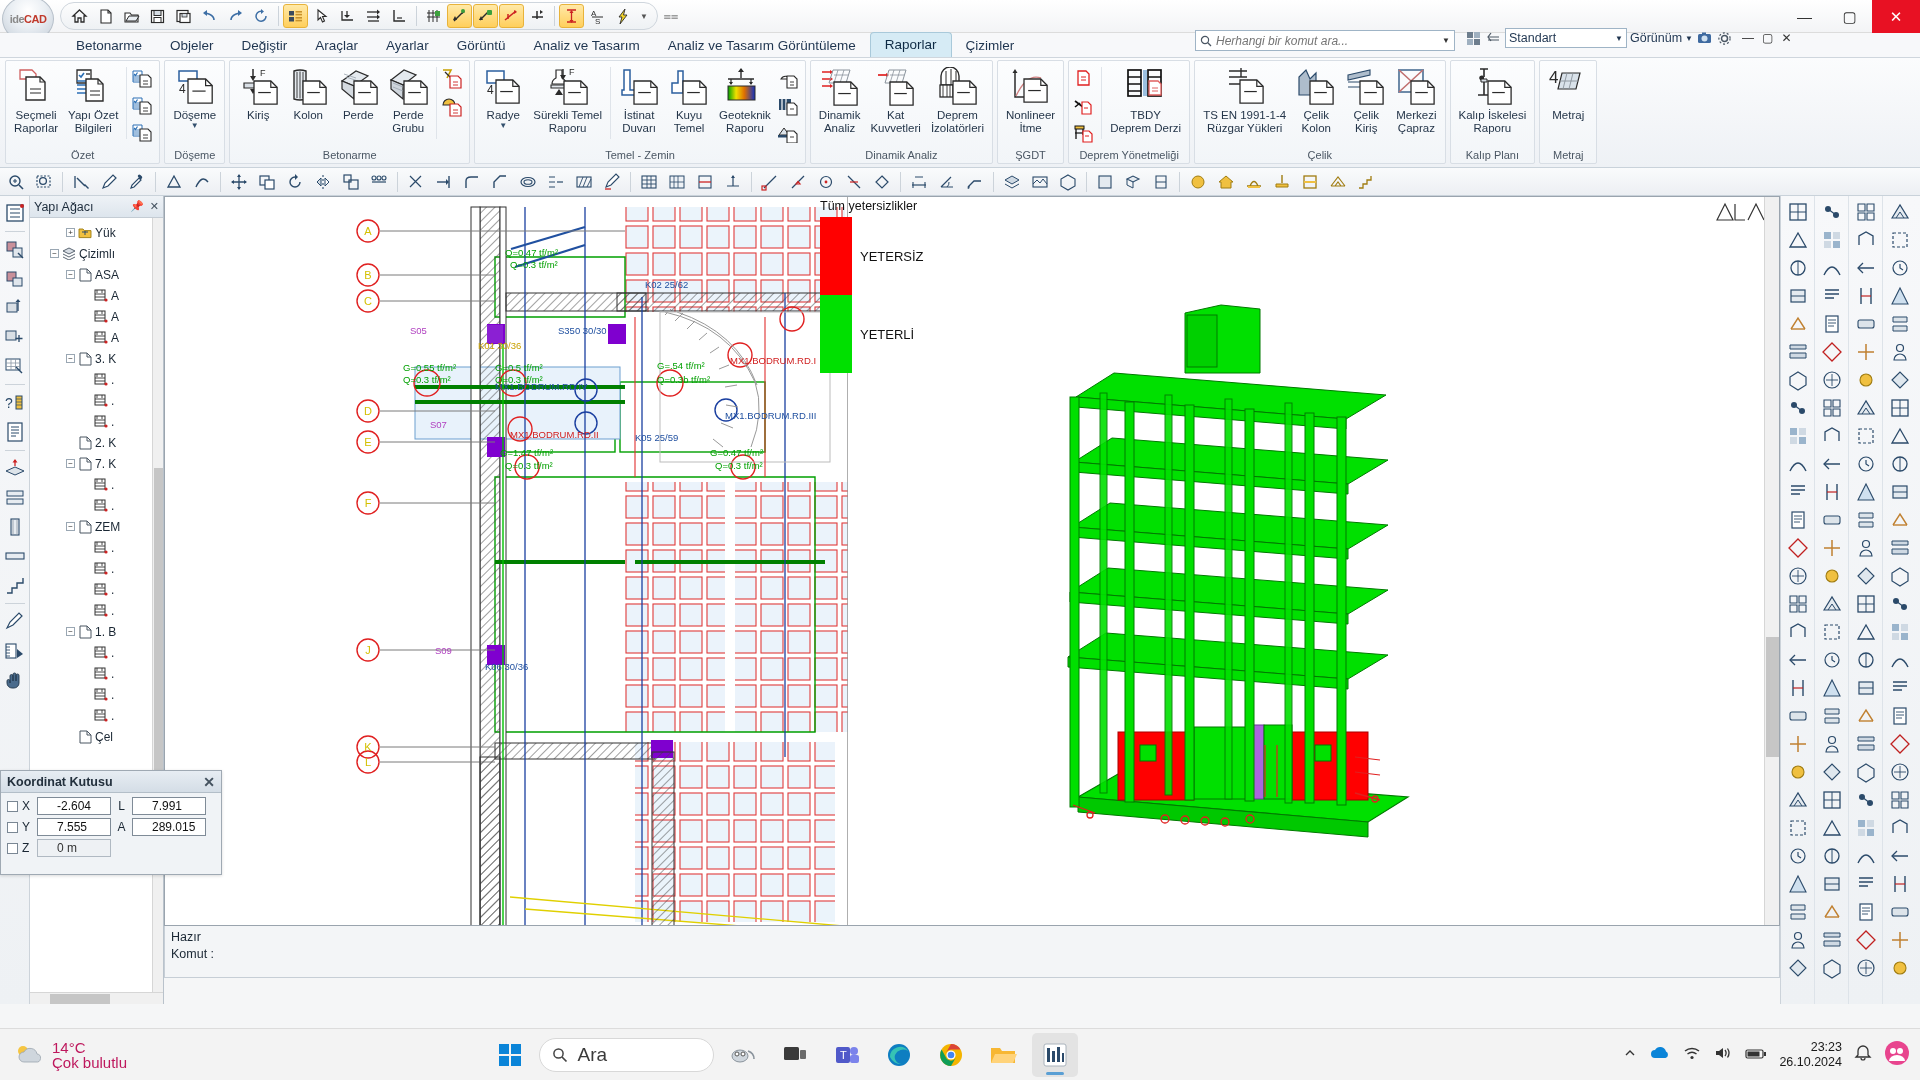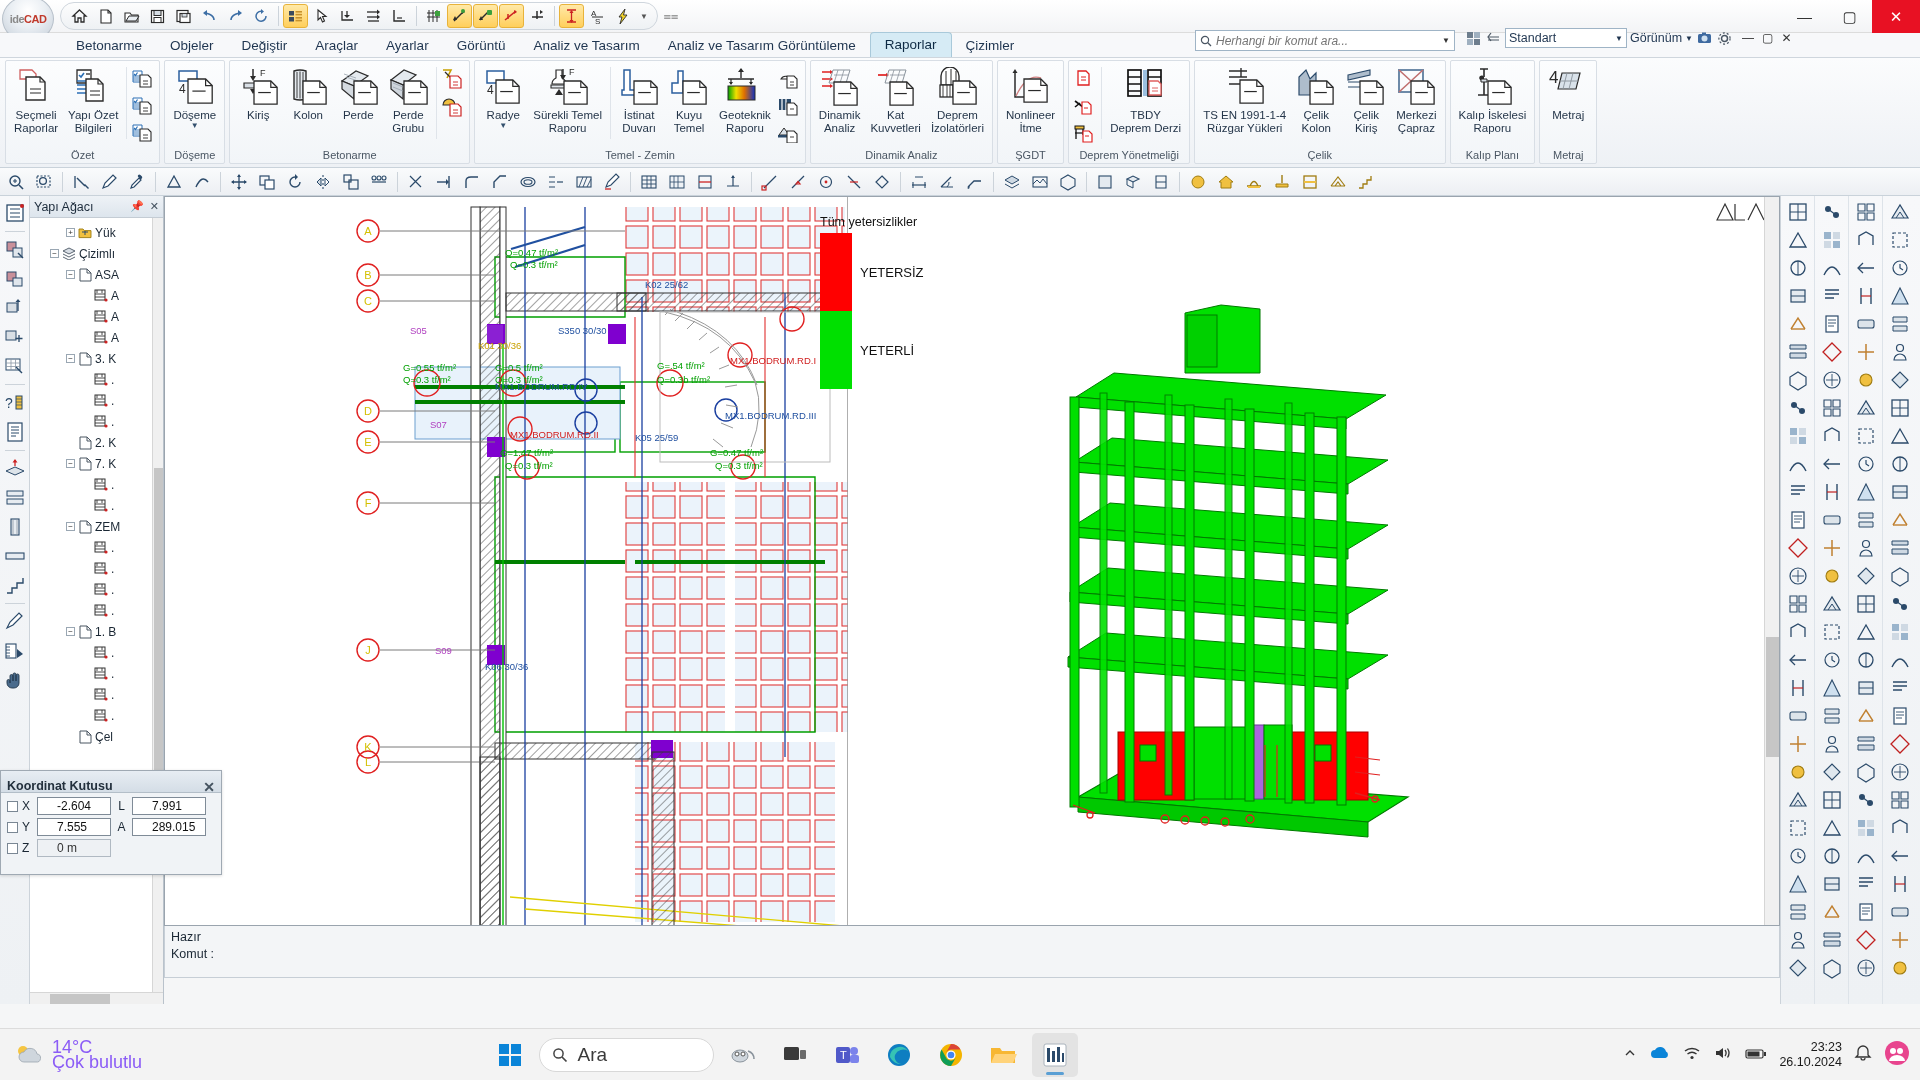--- a/index.html
+++ b/index.html
@@ -171,21 +171,21 @@
   .tree-hthumb{position:absolute;left:20px;top:1px;width:60px;height:10px;background:#c6c6c6}
 
   
   .canvas{
     position:absolute;left:164px;top:196px;width:1616px;height:730px;
     background:#fff;border:1px solid #9aa4ae;overflow:hidden;
   }
   .cad-svg{position:absolute;left:0;top:0}
 
   
-  .legend{position:absolute;left:655px;top:18px;font-size:12.5px;color:#111}
+  .legend{position:absolute;left:655px;top:2px;font-size:12.5px;color:#111}
   .legend-title{font-size:12.5px;color:#111;margin-bottom:4px}
   .legend-bar{width:32px;height:78px;}
   .legend-row{display:flex;align-items:center;gap:8px;margin-bottom:0}
   .legend-lbl{font-size:13px;color:#111}
 
   .viewcube{position:absolute;right:6px;top:5px;width:58px;height:20px}
 
   
   .rightpanel{
     position:absolute;left:1780px;top:196px;width:140px;height:808px;
@@ -198,21 +198,21 @@
   .rthumb{position:absolute;left:1px;top:440px;width:13px;height:120px;background:#c6c6c6}
 
   
   .coordbox{
     position:absolute;left:0;top:770px;width:222px;height:105px;
     background:#f0f3f6;border:1px solid #9fa9b3;box-shadow:0 1px 3px rgba(0,0,0,.15);
     z-index:40;
   }
   .coord-title{
     height:22px;background:linear-gradient(#e7edf3,#d4dde6);border-bottom:1px solid #b3bec8;
-    display:flex;align-items:flex-start;padding:8px 6px;font-size:12.5px;font-weight:bold;color:#23303d;
+    display:flex;align-items:center;padding:8px 6px;font-size:12.5px;font-weight:bold;color:#23303d;
   }
   .coord-x{margin-left:auto;font-size:14px;color:#44525f}
   .coord-rows{padding:4px 6px;display:flex;flex-direction:column;gap:3px}
   .coord-row{display:flex;align-items:center;gap:4px}
   .cchk{width:11px;height:11px;border:1px solid #7a8794;background:#fff;flex:none}
   .clab{width:11px;font-size:12px;color:#1a2734}
   .cinp{width:74px;height:18px;border:1px solid #7f8b97;background:#fff;font-size:12px;color:#111;padding:0 19px;line-height:17px}
   .cinp.gray{background:#eef1f4;border-color:#b0b9c2;color:#333}
   .clab2{width:13px;font-size:12px;color:#1a2734;text-align:center}
 
@@ -232,21 +232,21 @@
   }
   .sb-cell{padding:0 10px;height:24px;display:flex;align-items:center}
   .sb-sep{width:1px;height:18px;background:#c2cad2}
 
   
   .taskbar{
     position:absolute;left:0;top:1028px;width:1920px;height:52px;
     background:#f3f3f3;border-top:1px solid #dcdcdc;display:flex;align-items:center;
   }
   .weather{display:flex;align-items:center;gap:8px;padding-left:14px;width:215px}
-  .weather .wtxt{font-size:18px;color:#8b5cf6;line-height:15px}
+  .weather .wtxt{font-size:15px;color:#be185d;line-height:15px}
   .tb-center{display:flex;align-items:center;gap:6px;margin-left:auto;margin-right:auto}
   .tb-ico{width:46px;height:44px;display:flex;align-items:center;justify-content:center;border-radius:5px}
   .tb-ico.active{background:#e3e3e3;position:relative}
   .tb-ico.active::after{content:"";position:absolute;bottom:2px;left:50%;transform:translateX(-50%);width:18px;height:3px;background:#5a9fd4;border-radius:2px}
   .searchpill{
     width:175px;height:34px;border-radius:17px;background:#fff;border:1px solid #d8d8d8;
     display:flex;align-items:center;padding:0 12px;gap:9px;font-size:19px;color:#3a3a3a;
   }
   .tb-right{display:flex;align-items:center;gap:12px;padding-right:10px;margin-left:auto}
   .tray{display:flex;align-items:center;gap:13px}

